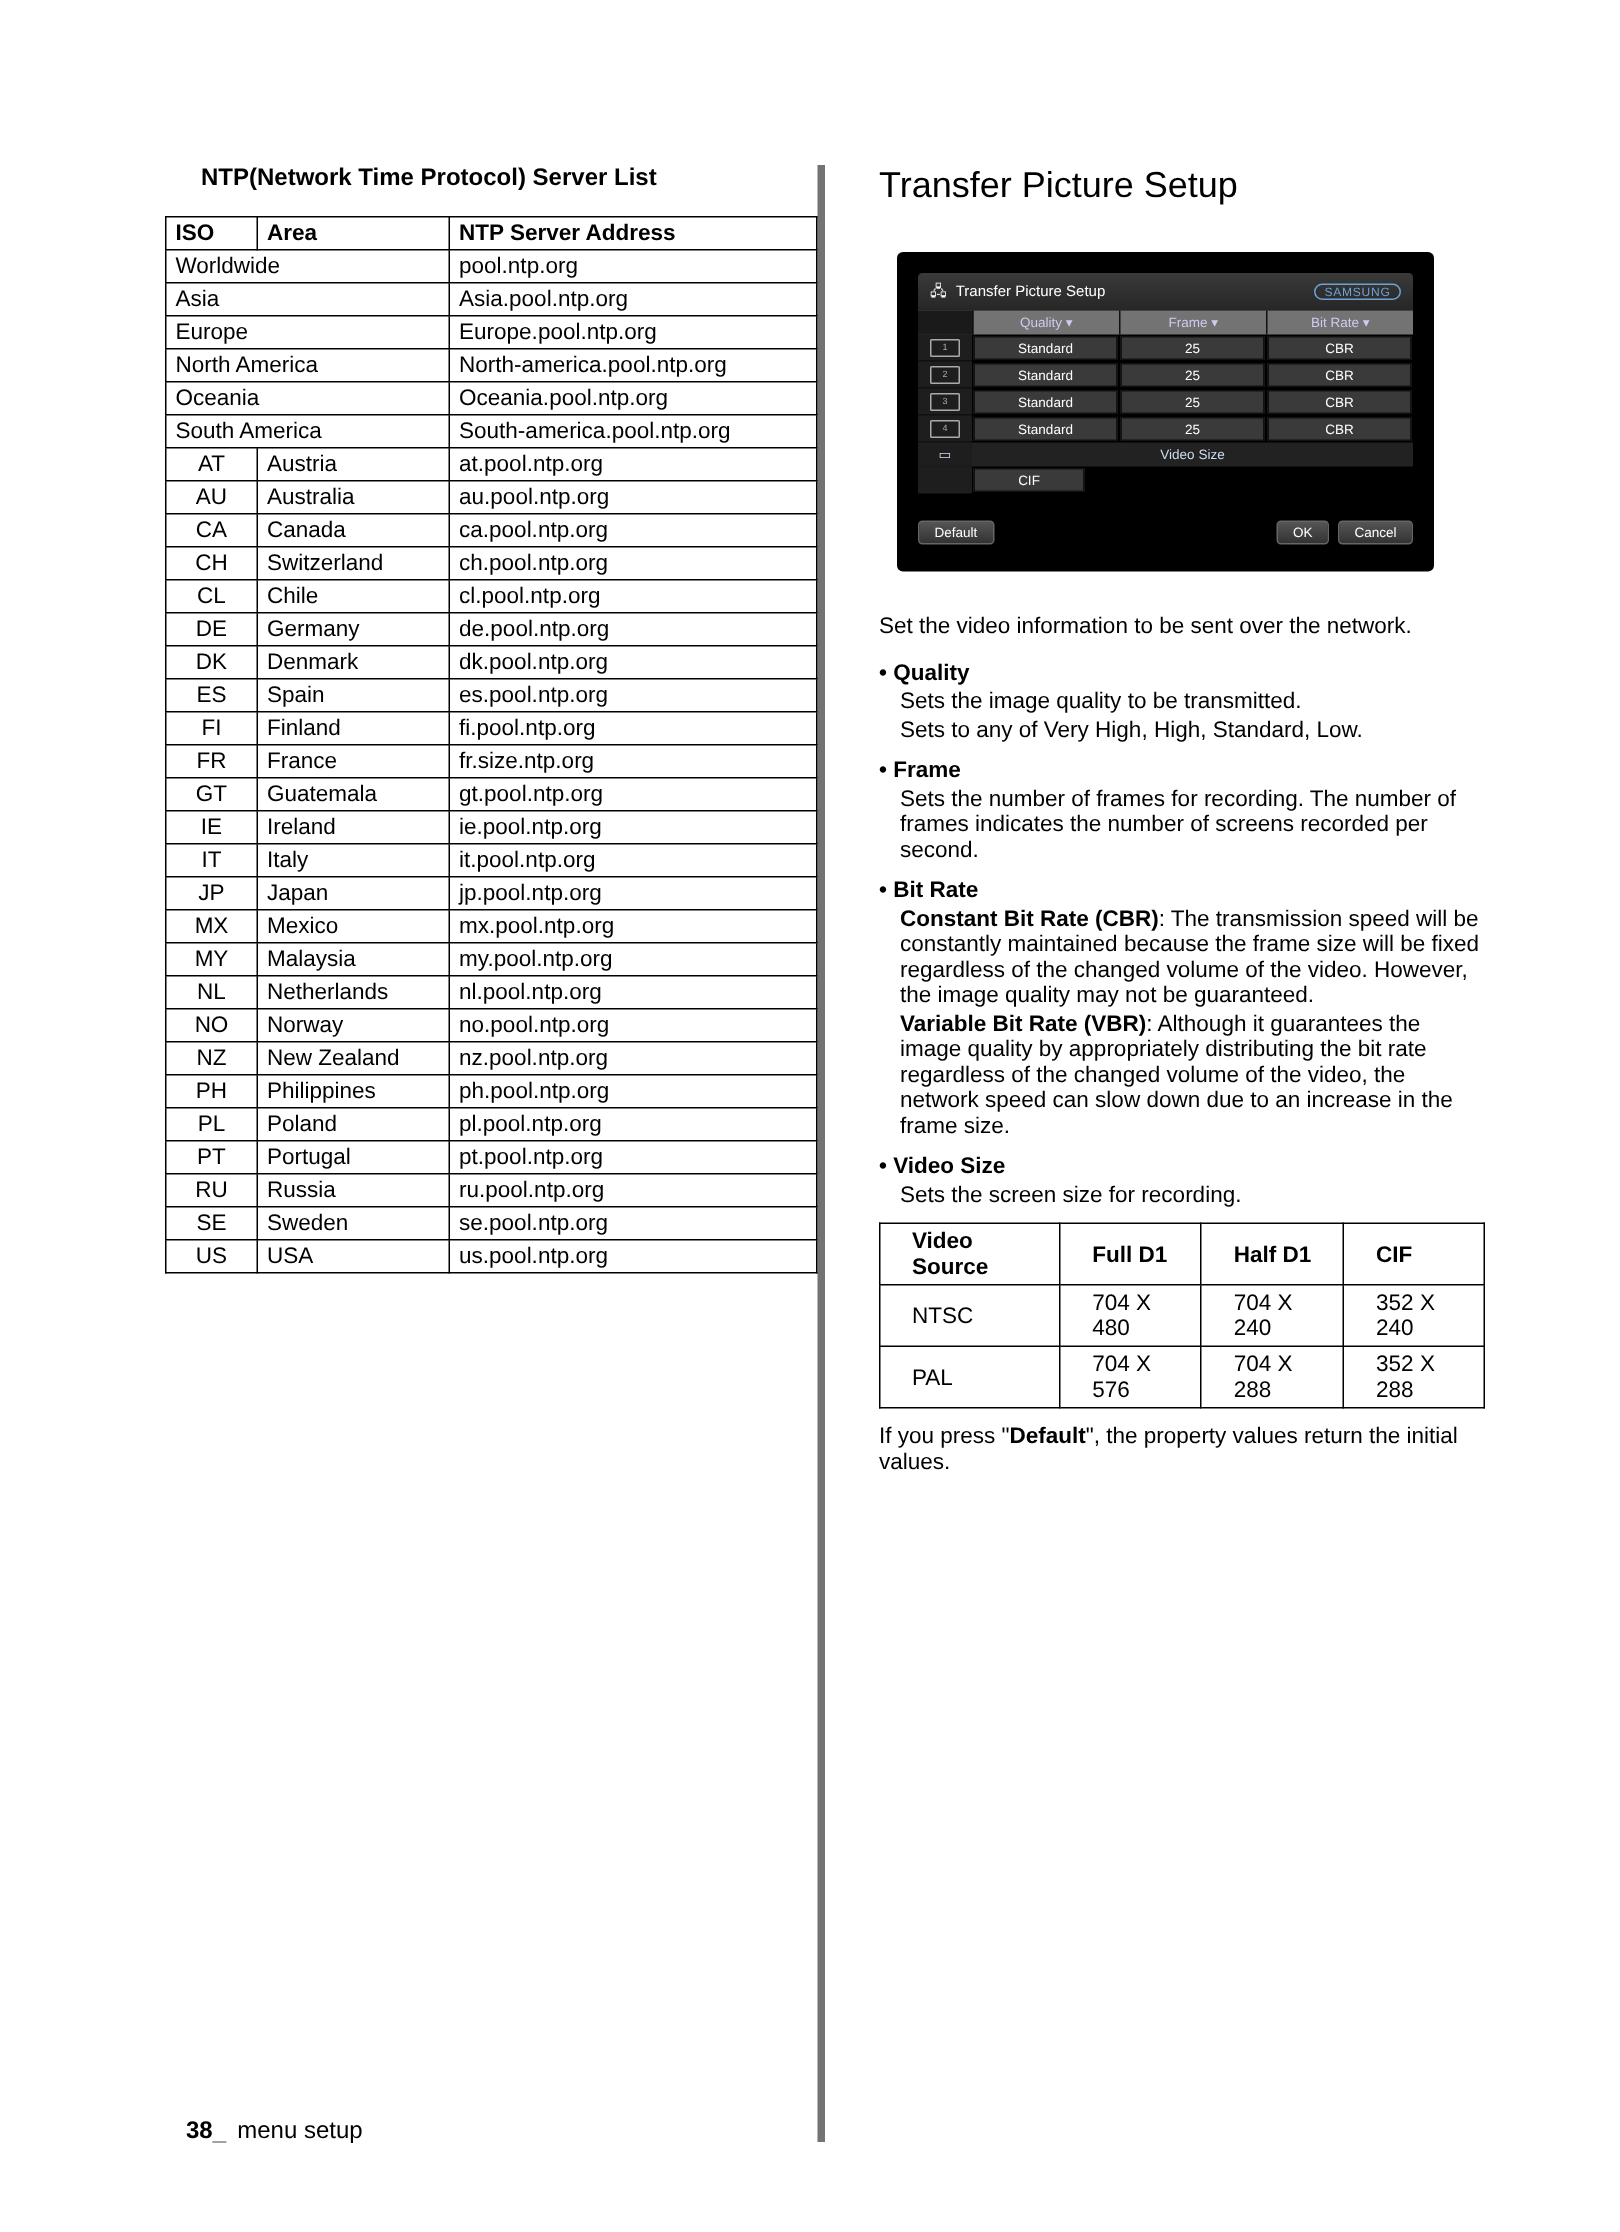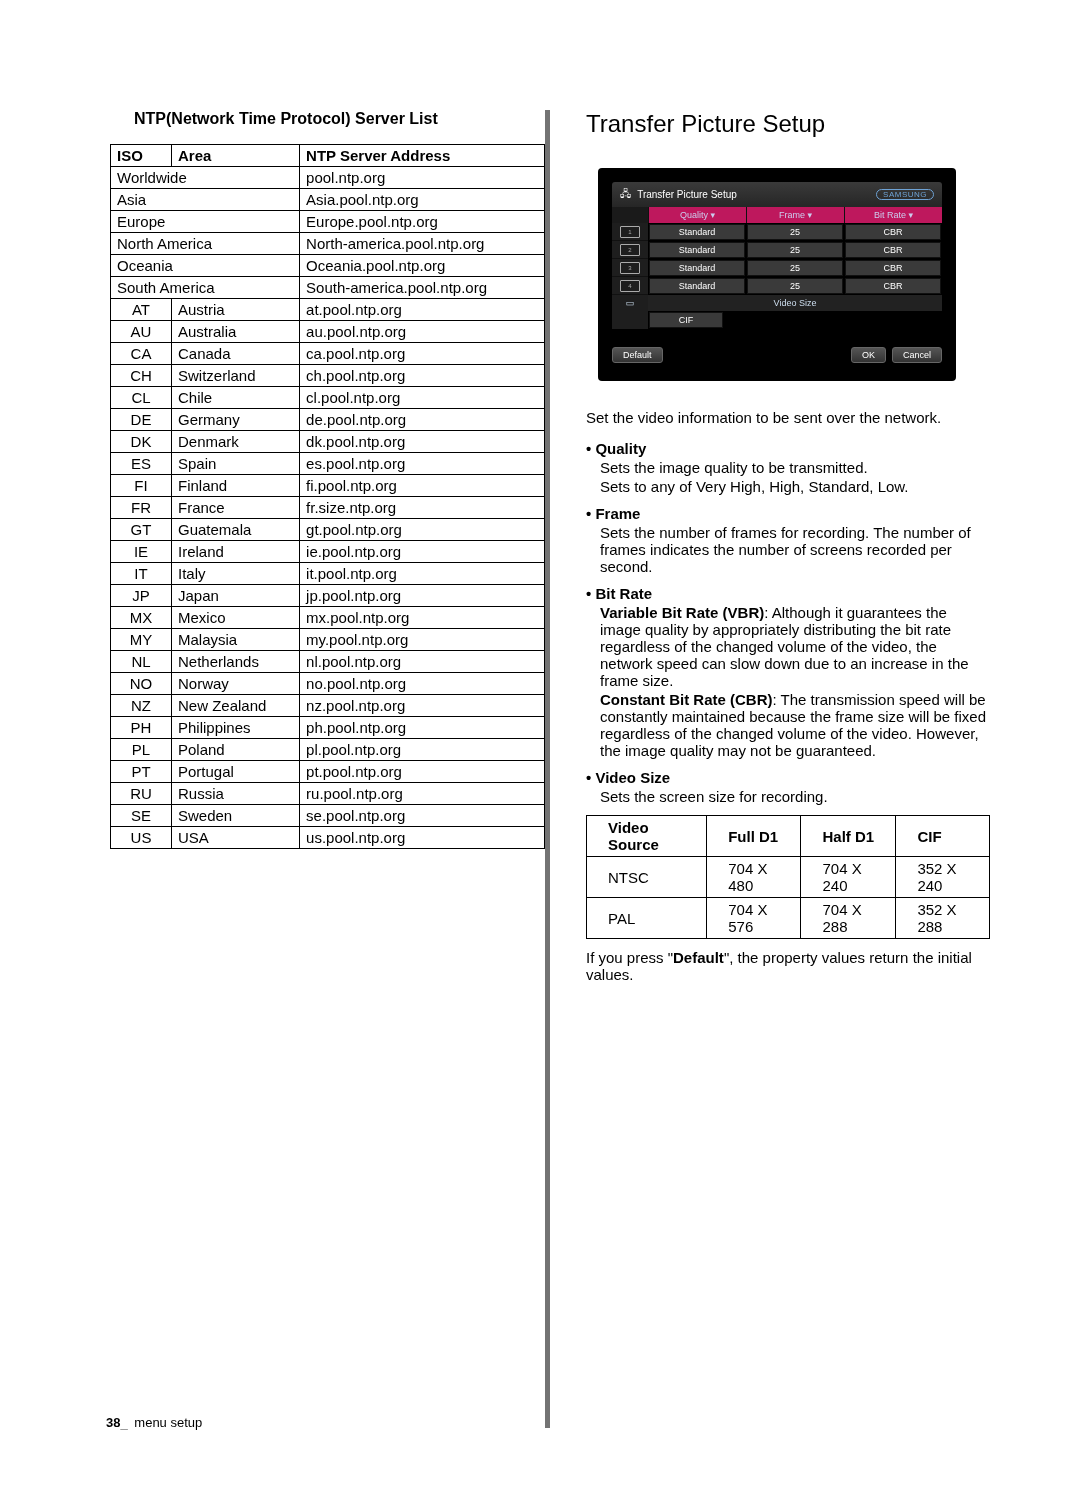--- a/index.html
+++ b/index.html
@@ -84,21 +84,21 @@
   .dev-header .logo {
     color: #6ea2d4;
     font-size: 8px;
     border: 1px solid #6ea2d4;
     border-radius: 8px;
     padding: 0 6px;
     letter-spacing: 0.5px;
   }
   .dev-columns {
     display: flex;
-    background: #be185d;
+    background: #737373;
     font-size: 9px;
     color: #cce;
   }
   .dev-columns > div {
     flex: 1;
     text-align: center;
     padding: 3px 0;
     border-right: 1px solid #111;
   }
   .dev-columns > div:first-child {
@@ -230,22 +230,22 @@
   table.vidsize th {
     font-weight: bold;
   }
   .footnote {
     font-size: 15px;
     margin-top: 10px;
   }
   .page-footer {
     position: absolute;
     bottom: 58px;
-    left: 106px;
-    font-size: 13px;
+    left: 124px;
+    font-size: 16px;
   }
   .page-footer .pn { font-weight: bold; }
   .page-footer .sep { color: #888; margin-right: 3px; }
 </style>
 </head>
 <body>
 
 <div class="page">
 
   <div class="col col-left">
@@ -489,24 +489,24 @@
         <span class="detail">Sets the image quality to be transmitted.</span>
         <span class="detail">Sets to any of Very High, High, Standard, Low.</span>
       </li>
       <li>
         <span class="bullet-title">Frame</span>
         <span class="detail">Sets the number of frames for recording. The number of frames indicates the number of screens recorded per second.</span>
       </li>
       <li>
         <span class="bullet-title">Bit Rate</span>
         <span class="detail">
-          <span class="inline-bold">Variable Bit Rate (VBR)</span><span>: Although it guarantees the image quality by appropriately distributing the bit rate regardless of the changed volume of the video, the network speed can slow down due to an increase in the frame size.</span>
+          <span class="inline-bold">Constant Bit Rate (CBR)</span><span>: The transmission speed will be constantly maintained because the frame size will be fixed regardless of the changed volume of the video. However, the image quality may not be guaranteed.</span>
         </span>
         <span class="detail">
-          <span class="inline-bold">Constant Bit Rate (CBR)</span><span>: The transmission speed will be constantly maintained because the frame size will be fixed regardless of the changed volume of the video. However, the image quality may not be guaranteed.</span>
+          <span class="inline-bold">Variable Bit Rate (VBR)</span><span>: Although it guarantees the image quality by appropriately distributing the bit rate regardless of the changed volume of the video, the network speed can slow down due to an increase in the frame size.</span>
         </span>
       </li>
       <li>
         <span class="bullet-title">Video Size</span>
         <span class="detail">Sets the screen size for recording.</span>
       </li>
     </ul>
 
     <table class="vidsize">
       <thead>

